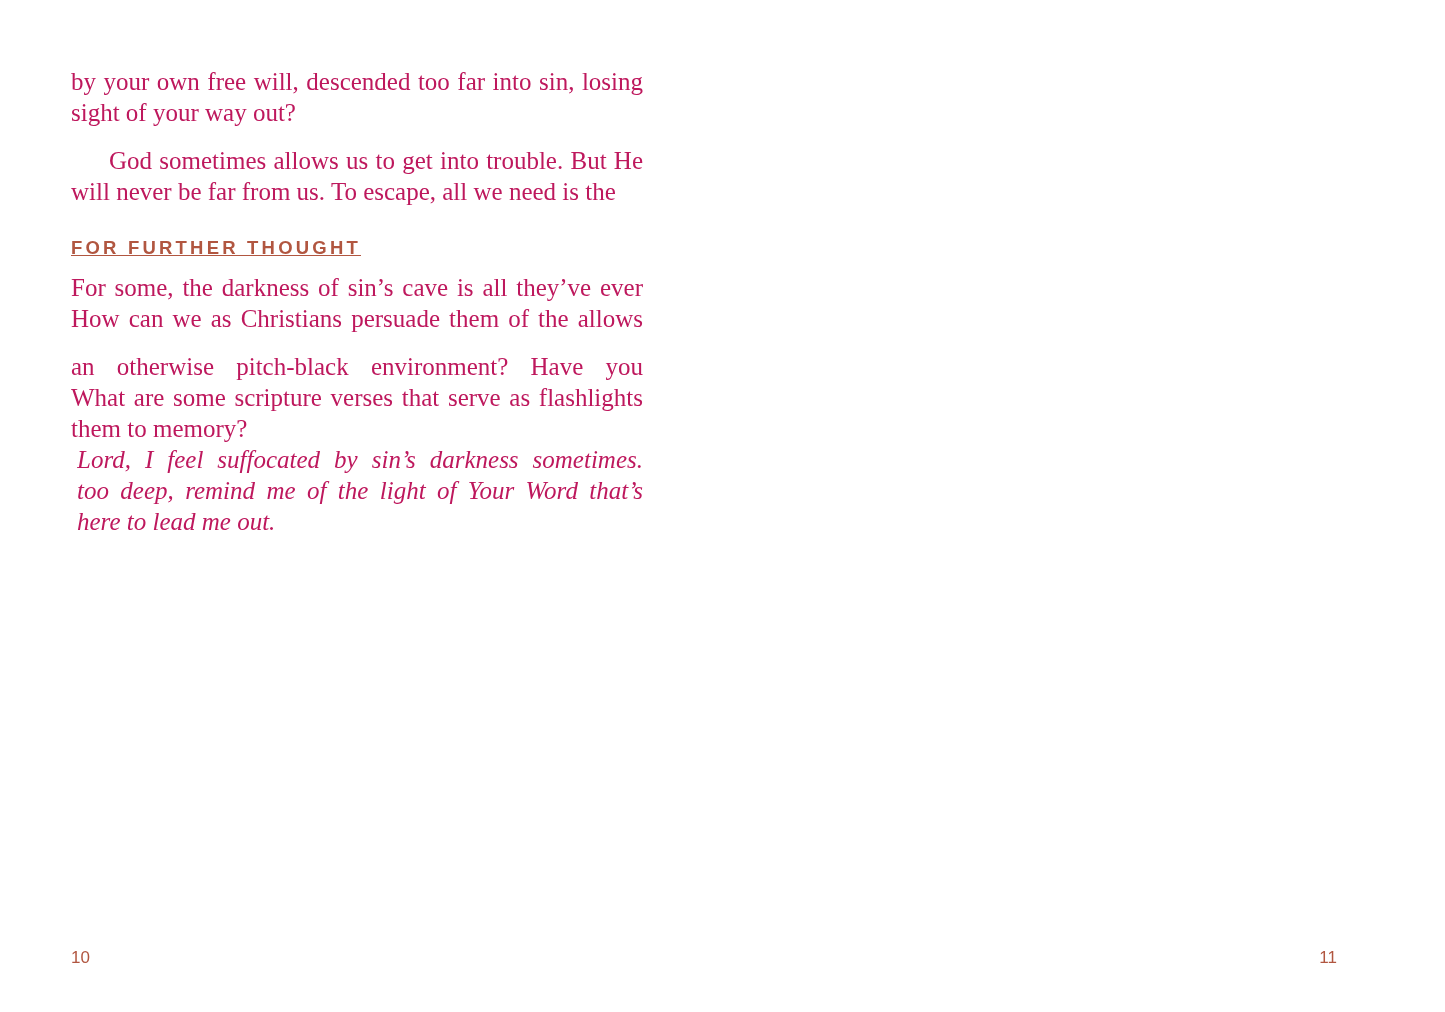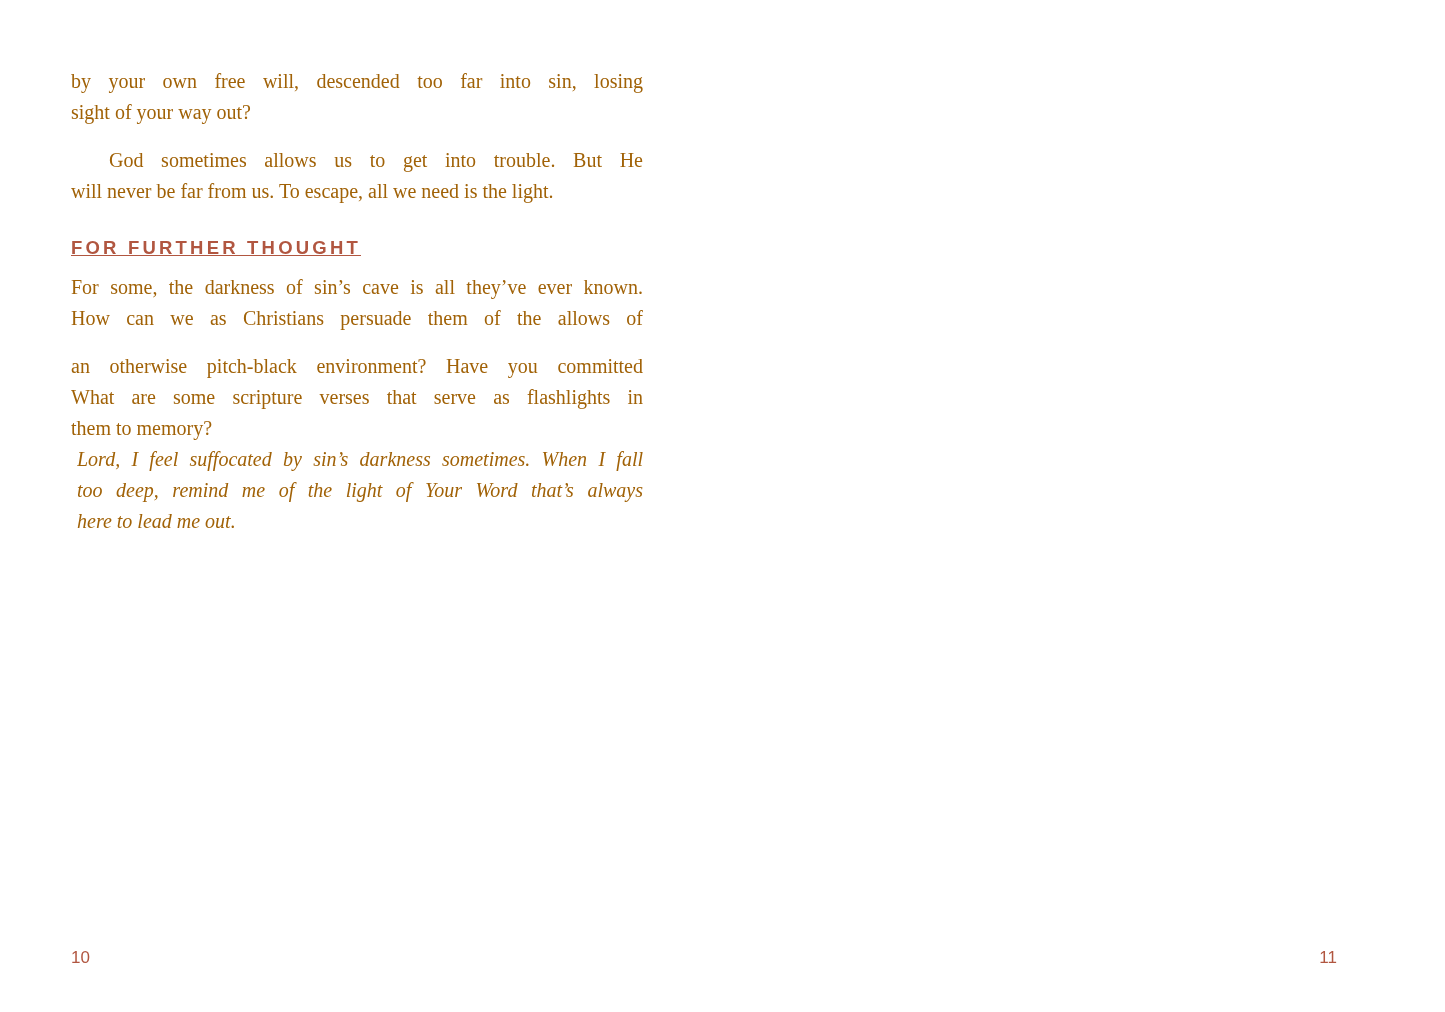--- a/index.html
+++ b/index.html
@@ -10,21 +10,21 @@
     color:#34322f;
   }
   .page{position:absolute;top:0;height:1012px;}
   #left-page{left:0;width:722px;}
   #right-page{left:684px;width:723px;text-align:center;}
 
   
   .flow{position:absolute;z-index:2;}
   #left-flow{left:71px;top:66px;width:572px;}
 
-  .para{font-size:20px;color:#a16207;}
+  .para{font-size:25px;color:#be185d;}
   .line{height:31px;line-height:31px;overflow:hidden;}
   .line.j{text-align:justify;text-align-last:justify;}
   .line.j::after{content:"";display:inline-block;width:100%;}
   .line.ind{text-indent:38px;}
   .para.body + .para.body{margin-top:17px;}
   .para.body.indent{margin-top:0;}
   .para.prayer{font-style:italic;margin-left:6px;}
   .para.heading{
     font-family:"Liberation Sans", sans-serif;
     font-weight:bold;font-size:18.5px;letter-spacing:3.2px;

